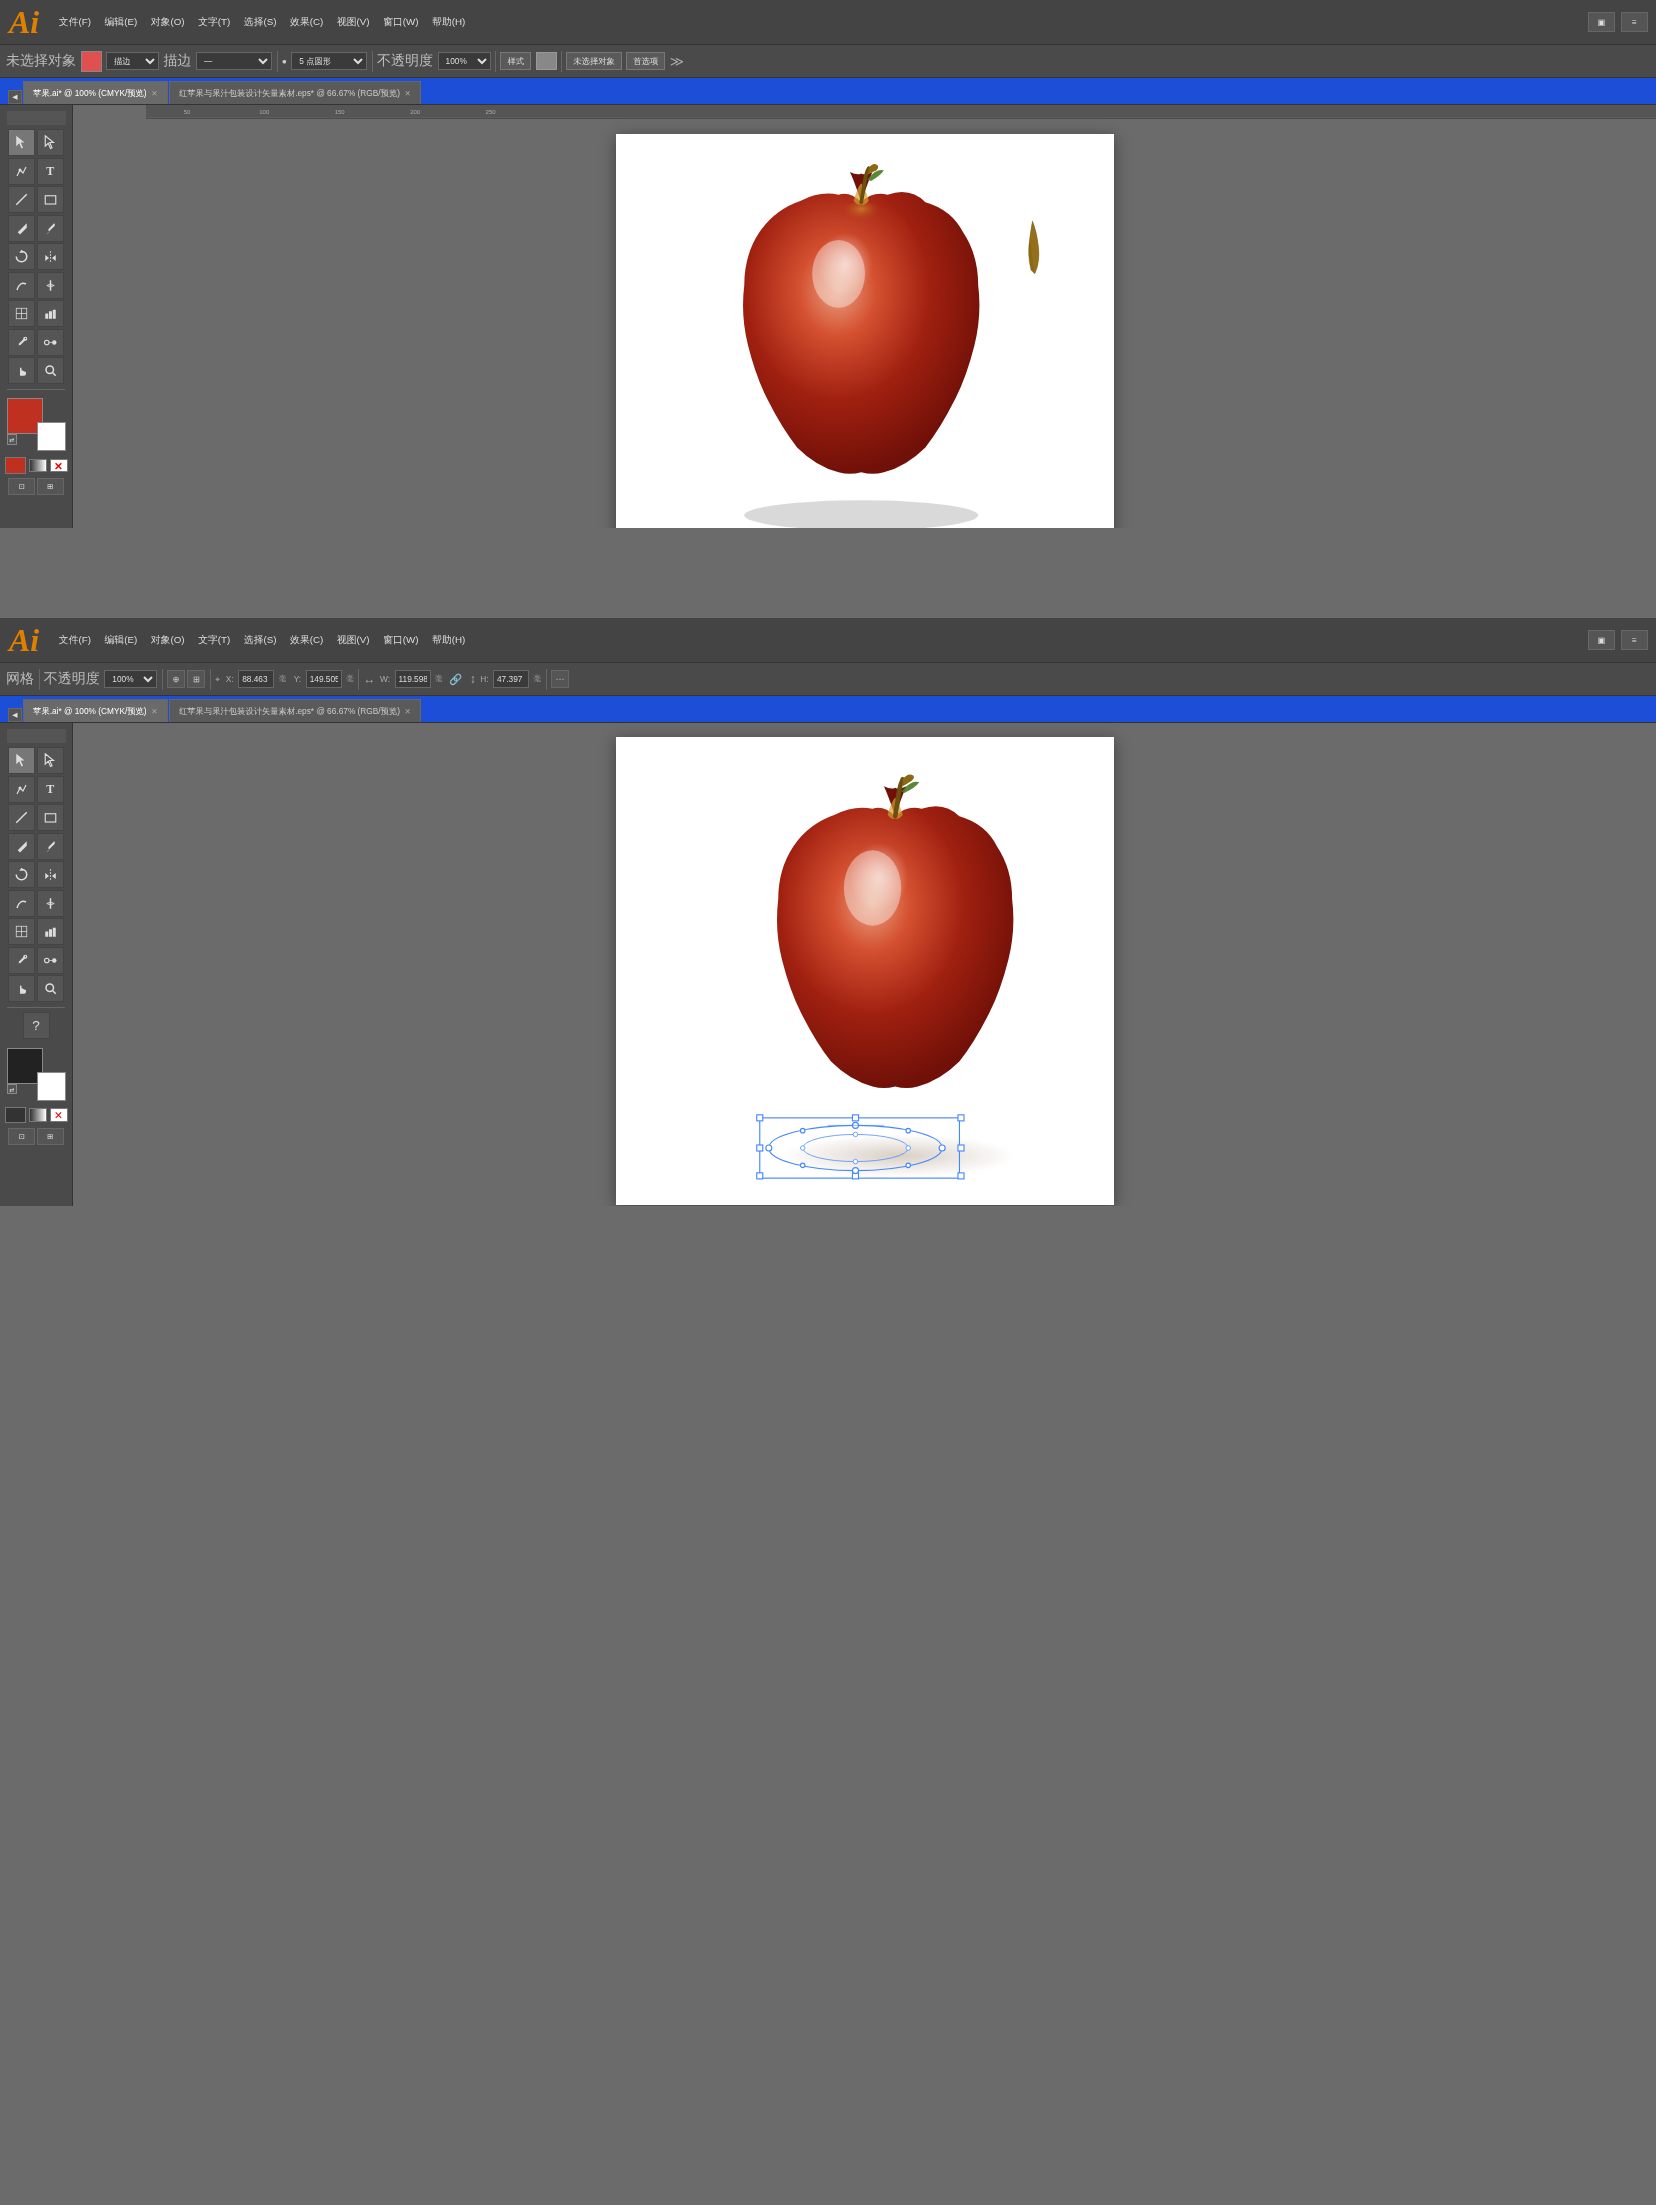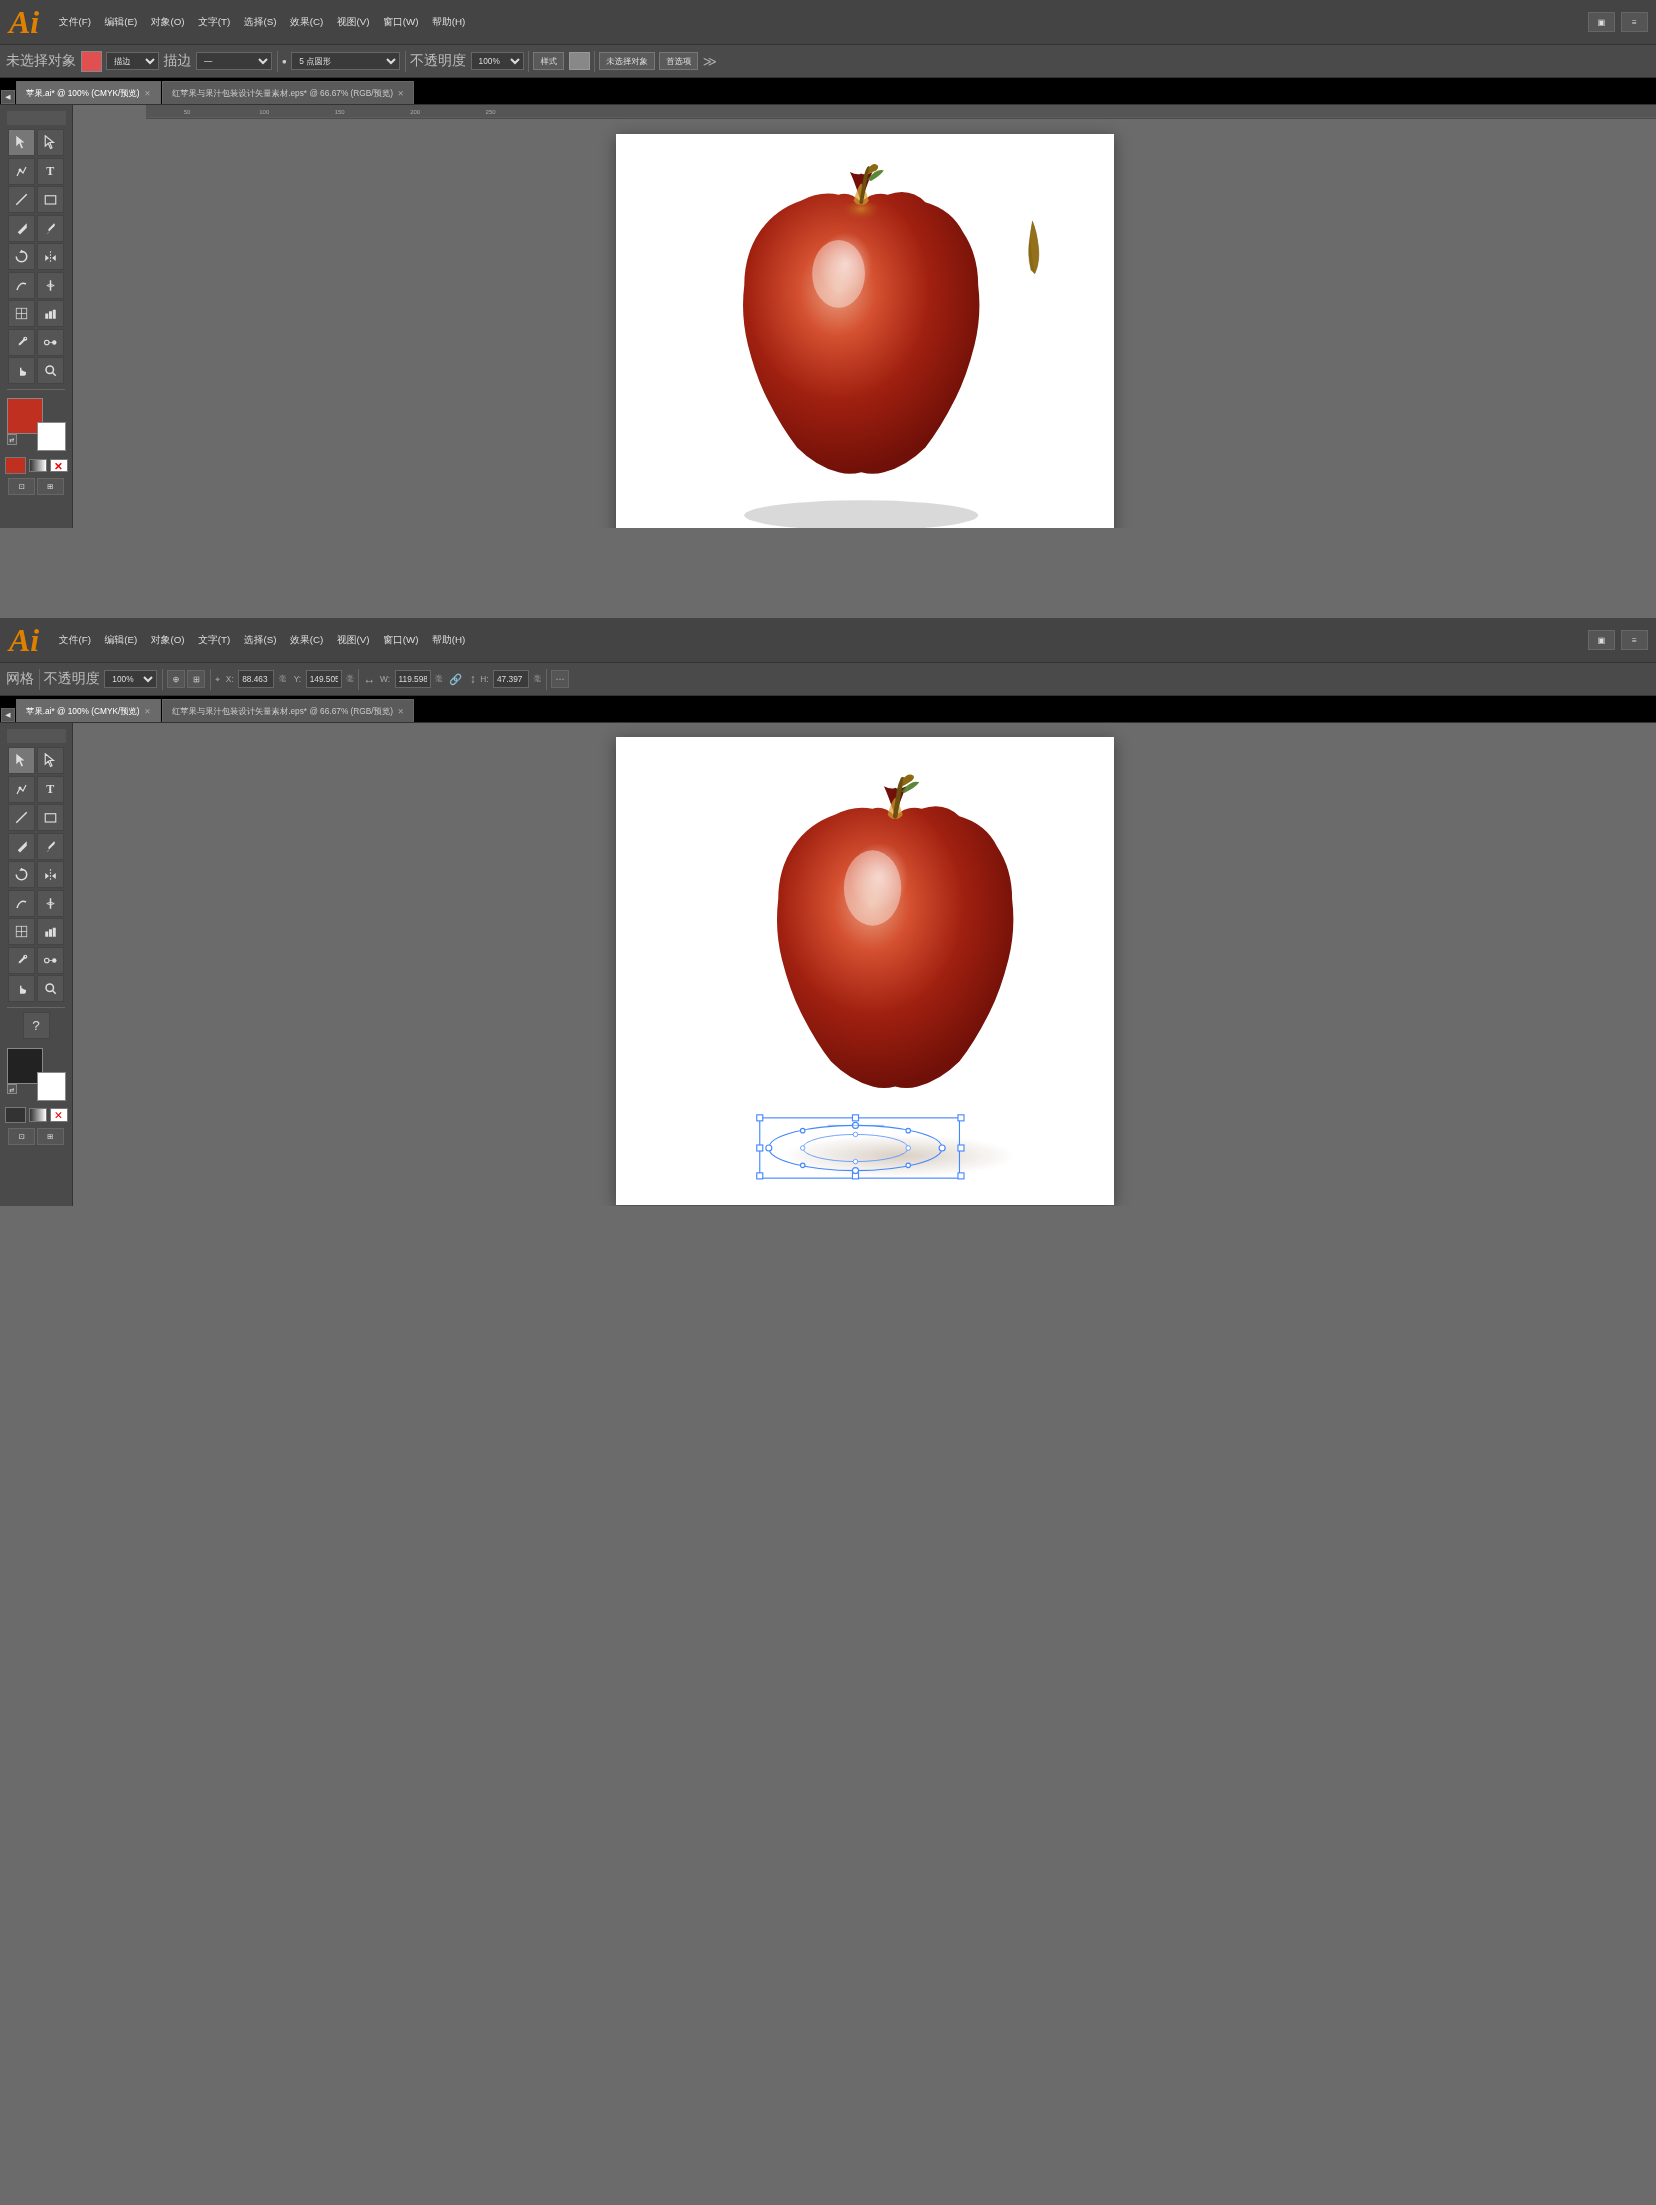--- a/index.html
+++ b/index.html
@@ -82,24 +82,24 @@
       background: #5a5a5a;
       border: 0.8px solid #777;
       color: #ddd;
       font-size: 8.3px;
       cursor: pointer;
     }
 
     
     .tab-bar {
       height: 27px;
-      background: #000000;
+      background: #1d4ed8;
       display: flex;
       align-items: flex-end;
-      padding: 0 1px;
+      padding: 0 8px;
       gap: 1.5px;
       border-bottom: 0.8px solid #333;
     }
     .tab {
       height: 22.7px;
       background: #5a5a5a;
       border: 0.8px solid #666;
       border-bottom: none;
       padding: 0 9px;
       display: flex;
@@ -296,21 +296,21 @@
     <div class="options-swatch"></div>
     <select class="options-dropdown">
       <option>描边</option>
     </select>
     <span class="options-label">描边</span>
     <select class="options-dropdown" style="width:76px;">
       <option>—</option>
     </select>
     <div style="width:0.8px;height:21px;background:#666;"></div>
     <span style="font-size:8.3px;color:#ccc;">●</span>
-    <select class="options-dropdown" style="width:109px;">
+    <select class="options-dropdown" style="width:76px;">
       <option>5 点圆形</option>
     </select>
     <div style="width:0.8px;height:21px;background:#666;"></div>
     <span class="options-label">不透明度</span>
     <select class="options-dropdown" style="width:49px;">
       <option>100%</option>
     </select>
     <div style="width:0.8px;height:21px;background:#666;"></div>
     <button class="btn-small">样式</button>
     <div style="width:21px;height:18px;background:#888;border:0.8px solid #999;"></div>

